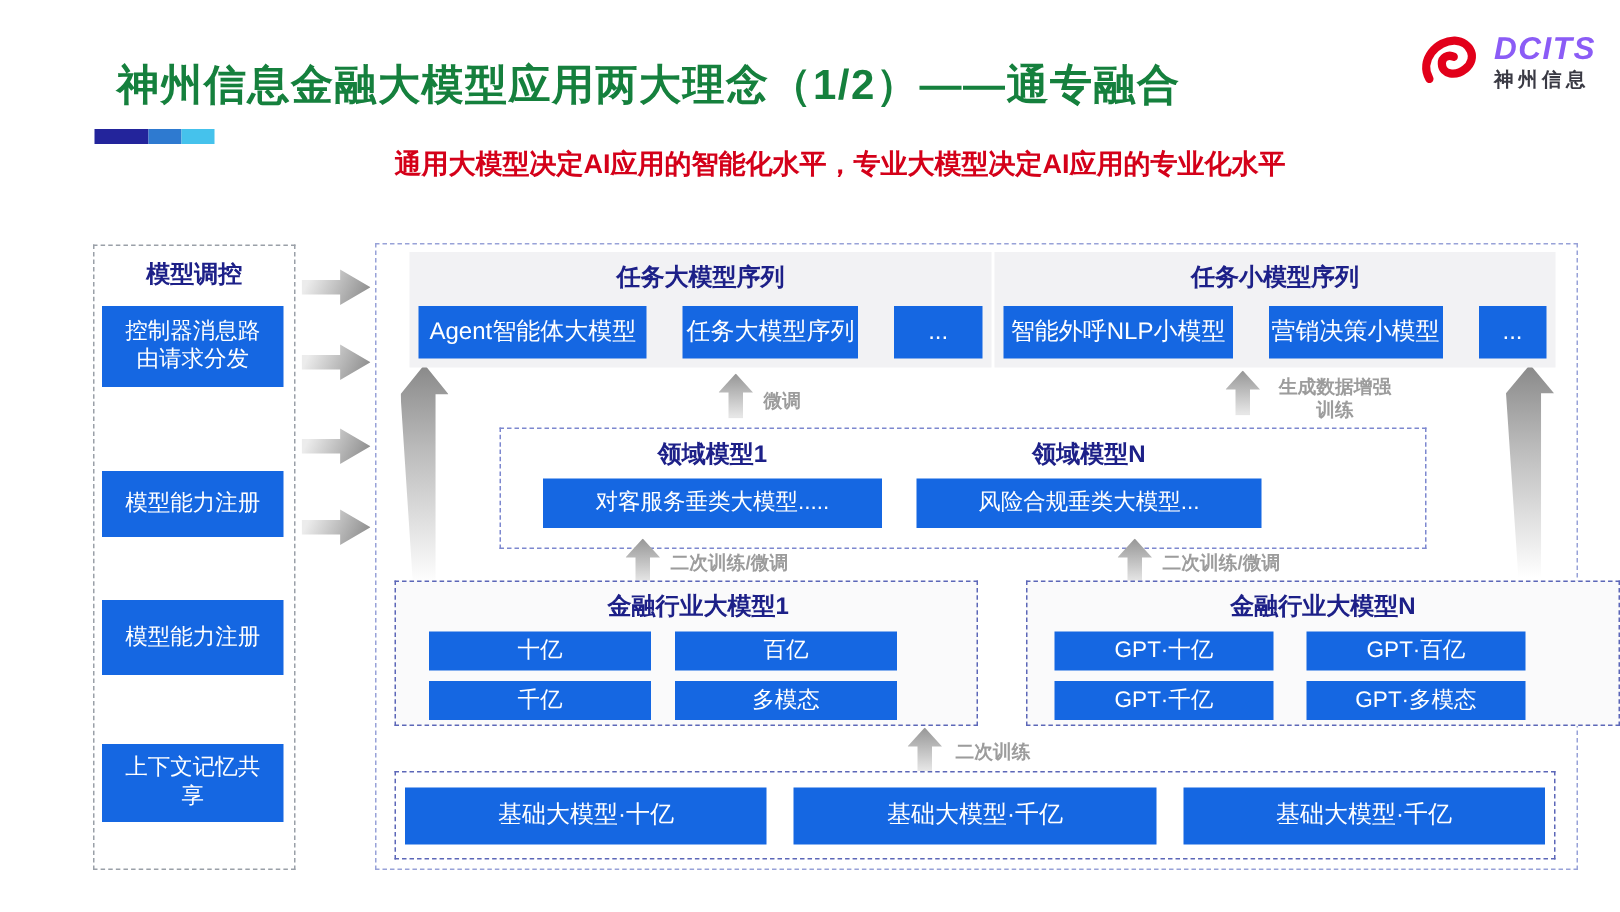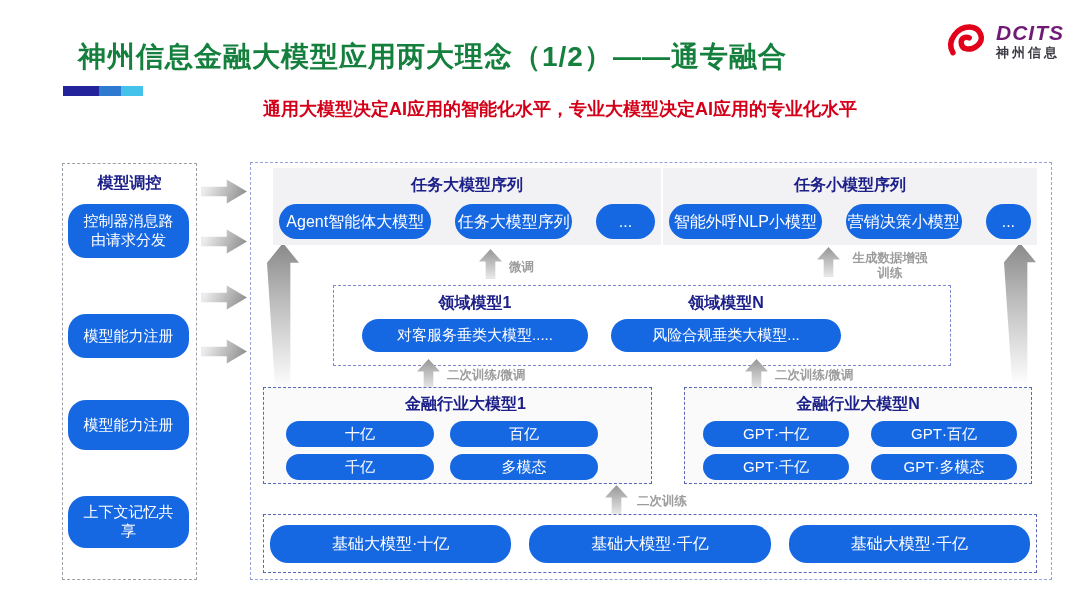--- a/index.html
+++ b/index.html
@@ -16,26 +16,26 @@
   .accent-bar span{display:block;height:10px;}
   .accent-seg1{width:36px;background:#23249b;}
   .accent-seg2{width:22px;background:#2e7ad0;}
   .accent-seg3{width:22px;background:#45c2ec;}
   .subtitle{
     position:absolute;left:160px;top:97px;width:800px;text-align:center;
     font-size:18px;font-weight:bold;color:#d40019;white-space:nowrap;
   }
   .logo{position:absolute;left:942px;top:20px;display:flex;align-items:center;gap:6px;}
   .logo-text{display:flex;flex-direction:column;line-height:1.05;}
-  .logo-brand{font-size:21px;font-weight:bold;font-style:italic;color:#701a75;letter-spacing:1px;}
+  .logo-brand{font-size:21px;font-weight:bold;font-style:italic;color:#8b5cf6;letter-spacing:1px;}
   .logo-company{font-size:13px;font-weight:bold;color:#3a3a44;letter-spacing:3px;margin-top:2px;}
   
   .blue-box{
     background:#1567e2;color:#ffffff;display:flex;align-items:center;justify-content:center;
-    text-align:center;line-height:1.25;border-radius:18px;
+    text-align:center;line-height:1.25;
   }
   .navy-head{color:#1d2088;font-weight:bold;font-size:16px;text-align:center;}
   .gray-label{position:absolute;color:#9c9c9c;font-weight:bold;font-size:12.5px;white-space:nowrap;}
   
   .sidebar{position:absolute;left:62px;top:163px;width:133px;height:415px;border:1px dashed #9aa0a8;}
   .sb-header{margin-top:9px;}
   .sb-box{position:absolute;left:5px;width:121px;font-size:15px;padding:0 14px;box-sizing:border-box;}
   .sb-box.b1{top:40px;height:54px;}
   .sb-box.b2{top:150px;height:44px;}
   .sb-box.b3{top:236px;height:50px;}
@@ -72,21 +72,21 @@
   .task-small .i0{flex:2.7;}.task-small .i1{flex:2.05;}.task-small .i2{flex:0.8;}
   
   .domain-box{position:absolute;left:82px;top:122px;width:616px;height:79px;border:1px dashed #7d88cf;background:#ffffff;}
   .domain-group{position:absolute;top:7px;}
   .dg1{left:28px;width:226px;}
   .dg2{left:277px;width:230px;}
   .dg-item{margin-top:5px;height:33px;font-size:15px;}
   
   .ind-panel{position:absolute;top:224px;height:97px;border:1px dashed #5c67b8;background:#fafafb;box-sizing:border-box;}
   .ind1{left:12px;width:389px;padding-left:16px;}
-  .indN{left:433px;width:348px;}
+  .indN{left:433px;width:396px;}
   .ind-panel .panel-title{padding-top:6px;}
   .ind-grid{position:absolute;top:33px;display:grid;grid-template-rows:26px 26px;row-gap:7px;}
   .ind1 .ind-grid{left:22px;grid-template-columns:148px 148px;column-gap:16px;}
   .indN .ind-grid{left:18px;grid-template-columns:146px 146px;column-gap:22px;}
   .ind-grid .blue-box{font-size:15px;}
   
   .base-box-row{
     position:absolute;left:12px;top:351px;width:774px;height:59px;border:1px dashed #5c67b8;
     display:flex;align-items:center;gap:18px;padding:0 6px;box-sizing:border-box;background:#ffffff;
   }

